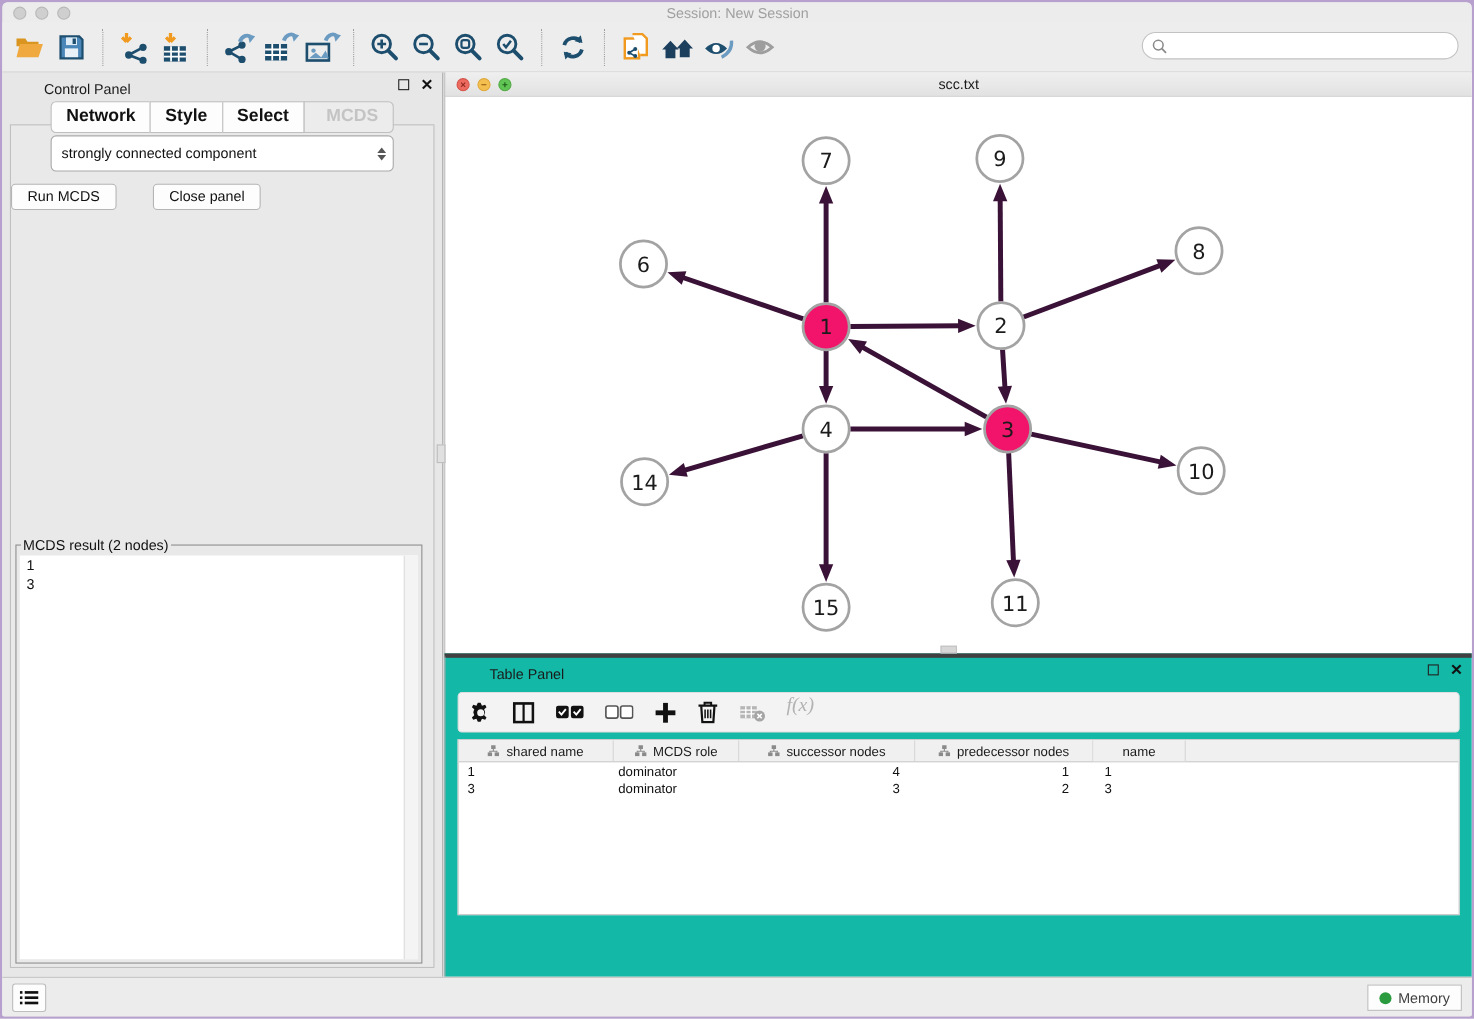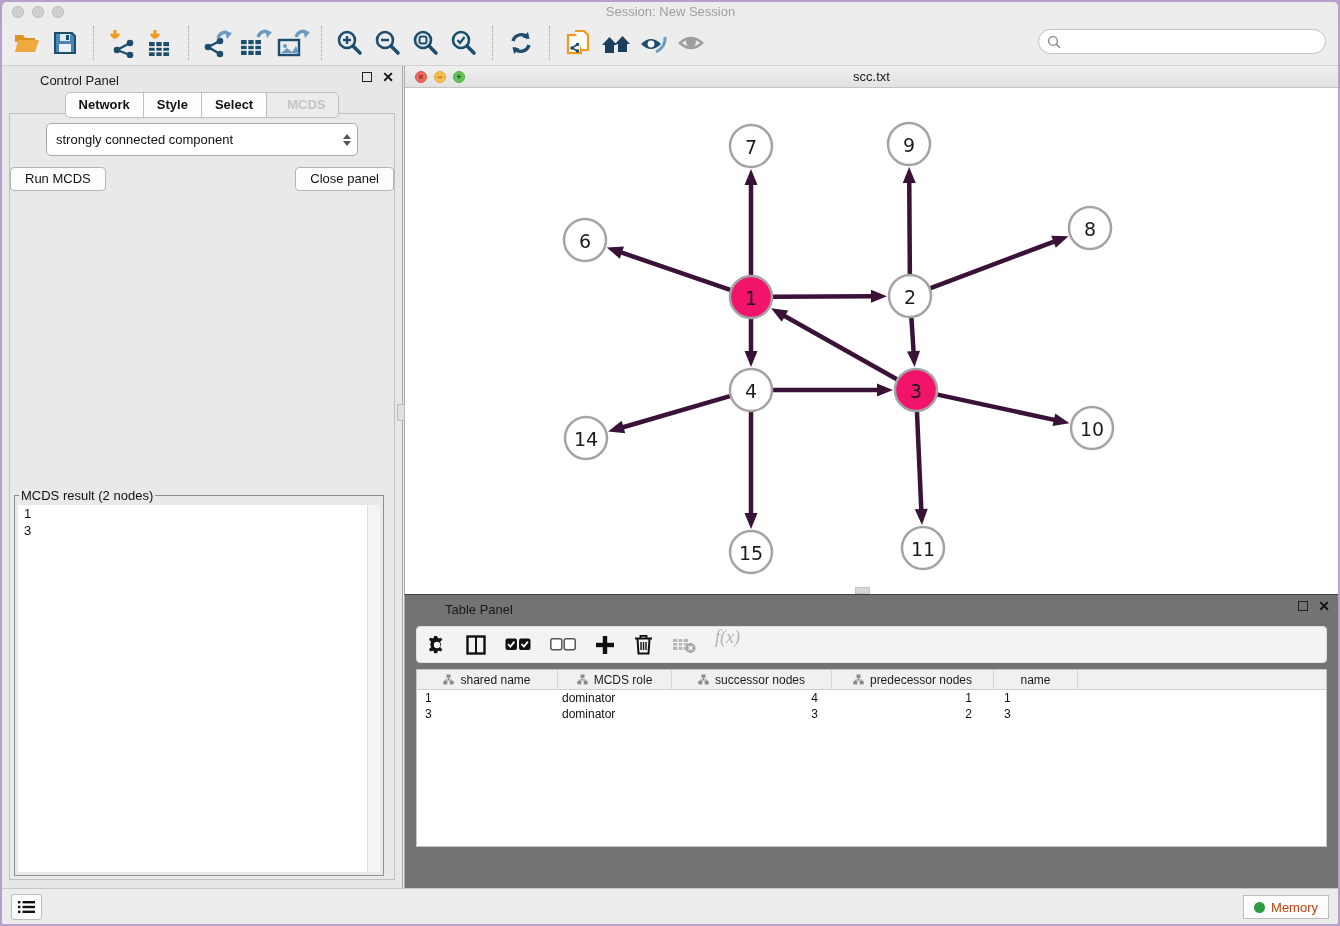--- a/index.html
+++ b/index.html
@@ -25,37 +25,37 @@
   
   .cpanel { position:absolute; left:0; top:64px; bottom:36px; width:401px; background:#e7e7e7;
             border-right:1px solid #a9a9a9; }
   .panel-head { height:26px; position:relative;margin-left:28px; }
   .panel-head .ph-title { font-size:13px; color:#1a1a1a; padding:7px 0 0 10px; }
   .wbtns { position:absolute; right:8px; top:6px; display:flex; gap:10px; align-items:center; }
   .float-btn { width:10px; height:10px; border:1.6px solid #222; display:inline-block; }
   .close-btn { font-size:14px; font-weight:bold; color:#111; line-height:10px; }
 
   .tabs-row { display:flex; justify-content:center; position:relative; z-index:2; }
-  .tab { font-size:13px; font-weight:600; color:#111; background:#fdfdfd; border:1px solid #bfbfbf;
+  .tab { font-size:16px; font-weight:600; color:#111; background:#fdfdfd; border:1px solid #bfbfbf;
          padding:4px 13px 5px; margin-left:-1px; }
   .tab:first-child { border-radius:5px 0 0 5px; margin-left:0; }
   .tab:last-child { border-radius:0 5px 5px 0;padding-left:20px; }
   .tab.dim { color:#c4c4c4; background:#ececec; }
 
   .cp-body { position:absolute; left:7px; right:7px; top:47px; bottom:8px;
              border:1px solid #c0c0c0; background:#e9e9e9; }
   .opt-label { text-align:center; font-size:13px; color:#111; margin-top:25px; }
   .selectbox { width:312px; height:33px; margin:9px auto 0; background:#fff; border:1px solid #a9a9a9;
                border-radius:5px; display:flex; align-items:center; padding:0 6px 0 9px; position:relative; }
   .selectbox .sel-text { font-size:13px; color:#111; flex:1; }
   .spinner { display:flex; flex-direction:column; gap:2px; align-items:center; }
   .spinner i { width:0; height:0; border-left:4px solid transparent; border-right:4px solid transparent; }
   .spinner .up { border-bottom:5px solid #555; }
   .spinner .dn { border-top:5px solid #555; }
-  .btn-row { display:flex; justify-content:space-between; gap:16px; margin-top:11px; }
+  .btn-row { display:flex; justify-content:flex-start; gap:33px; margin-top:11px; }
   .pbtn { font-size:13px; color:#111; background:#fdfdfd; border:1px solid #b5b5b5; border-radius:4px;
           padding:3px 14px 4px; font-family:"Liberation Sans",sans-serif; }
 
   .result-fs { position:absolute; left:4px; right:10px; top:374px; bottom:3px;
                border:1px solid #8f8f8f; }
   .result-fs legend { font-size:13px; color:#111; margin-left:4px; padding:0 2px; }
   .result-box { position:absolute; inset:2px 3px 3px 3px; background:#fff; overflow:hidden; }
   .result-line { font-size:13px; color:#111; padding:1px 0 0 6px; line-height:16px; }
   .vscroll { position:absolute; right:0; top:0; bottom:0; width:13px; background:#f4f4f4; border-left:1px solid #dcdcdc; }
 
@@ -70,43 +70,43 @@
   .nv-lights { position:absolute; left:10px; top:5px; display:flex; gap:7px; }
   .nvl { width:12px; height:12px; border-radius:50%; font-size:9px; font-weight:bold; text-align:center; line-height:11px; }
   .nvl.red { background:#ed6a5e; border:1px solid #d5544b; color:#8e2a22; }
   .nvl.yel { background:#f5bf4f; border:1px solid #dfa93c; color:#945e10; }
   .nvl.grn { background:#61c555; border:1px solid #52ab45; color:#1d5c17; }
   .nv-canvas { position:absolute; top:22px; left:0; right:0; bottom:0; background:#fff; }
 
   .h-grip { position:absolute; left:853px; top:585px; width:15px; height:7px; background:#d7d7d7; border:1px solid #c2c2c2; z-index:5; }
 
   
-  .tpanel { position:absolute; left:402px; top:592px; right:0; bottom:36px; background:#737373;
-            border-left:1px solid #a9a9a9; border-top:1px solid #404040; }
+  .tpanel { position:absolute; left:402px; top:592px; right:0; bottom:36px; background:#14b8a6;
+            border-left:1px solid #a9a9a9; border-top:4px solid #404040; }
   .tp-toolbar { margin:5px 11px 0; height:37px; background:#f3f3f3; border:1px solid #dedede; border-radius:4px;
                 display:flex; padding-left:10px; gap:19px; }
   .tp-ic { display:flex; align-items:center; justify-content:center; }
   .fx-label { font-family:"Liberation Serif", serif; font-style:italic; font-size:18px; color:#b3b3b3; }
 
-  .ntable { margin:6px 11px 0; background:#fff; border:1px solid #c6c6c6; height:178px; position:relative; overflow:hidden; }
+  .ntable { margin:6px 11px 0; background:#fff; border:1px solid #c6c6c6; height:160px; position:relative; overflow:hidden; }
   .thead { display:flex; height:20px; background:#f0f0f0; border-bottom:1px solid #cdcdcd; }
   .th { display:flex; align-items:center; justify-content:center; gap:6px; font-size:12px; color:#1a1a1a;
         border-right:1px solid #d6d6d6; }
   .th:last-child { background:#f0f0f0; }
   .trow { display:flex; height:16px; align-items:center; }
   .td { font-size:12px; color:#111; overflow:hidden; white-space:nowrap; }
 
   .tp-tabs { position:absolute; left:0; right:0; bottom:6px; display:flex; justify-content:center; }
 
   
   .statusbar { position:absolute; left:0; right:0; bottom:0; height:36px; background:#ececec; border-top:1px solid #c6c6c6; }
   .list-btn { position:absolute; left:9px; top:5px; width:31px; height:26px; background:#fdfdfd;
               border:1px solid #bdbdbd; border-radius:3px; display:flex; align-items:center; justify-content:center; }
   .mem-btn { position:absolute; right:9px; top:6px; height:24px; background:#fdfdfd; border:1px solid #bdbdbd;
-             border-radius:0; display:flex; align-items:center; gap:6px; padding:0 10px; font-size:13px; color:#c2410c; }
+             border-radius:0; display:flex; align-items:center; gap:6px; padding:0 10px; font-size:13px; color:#404040; }
   .mem-dot { width:11px; height:11px; border-radius:50%; background:#2a9b3f; }
 
   svg { display:block; }
 </style>
 </head>
 <body>
 
 <div class="window">
 
   <div class="titlebar">

